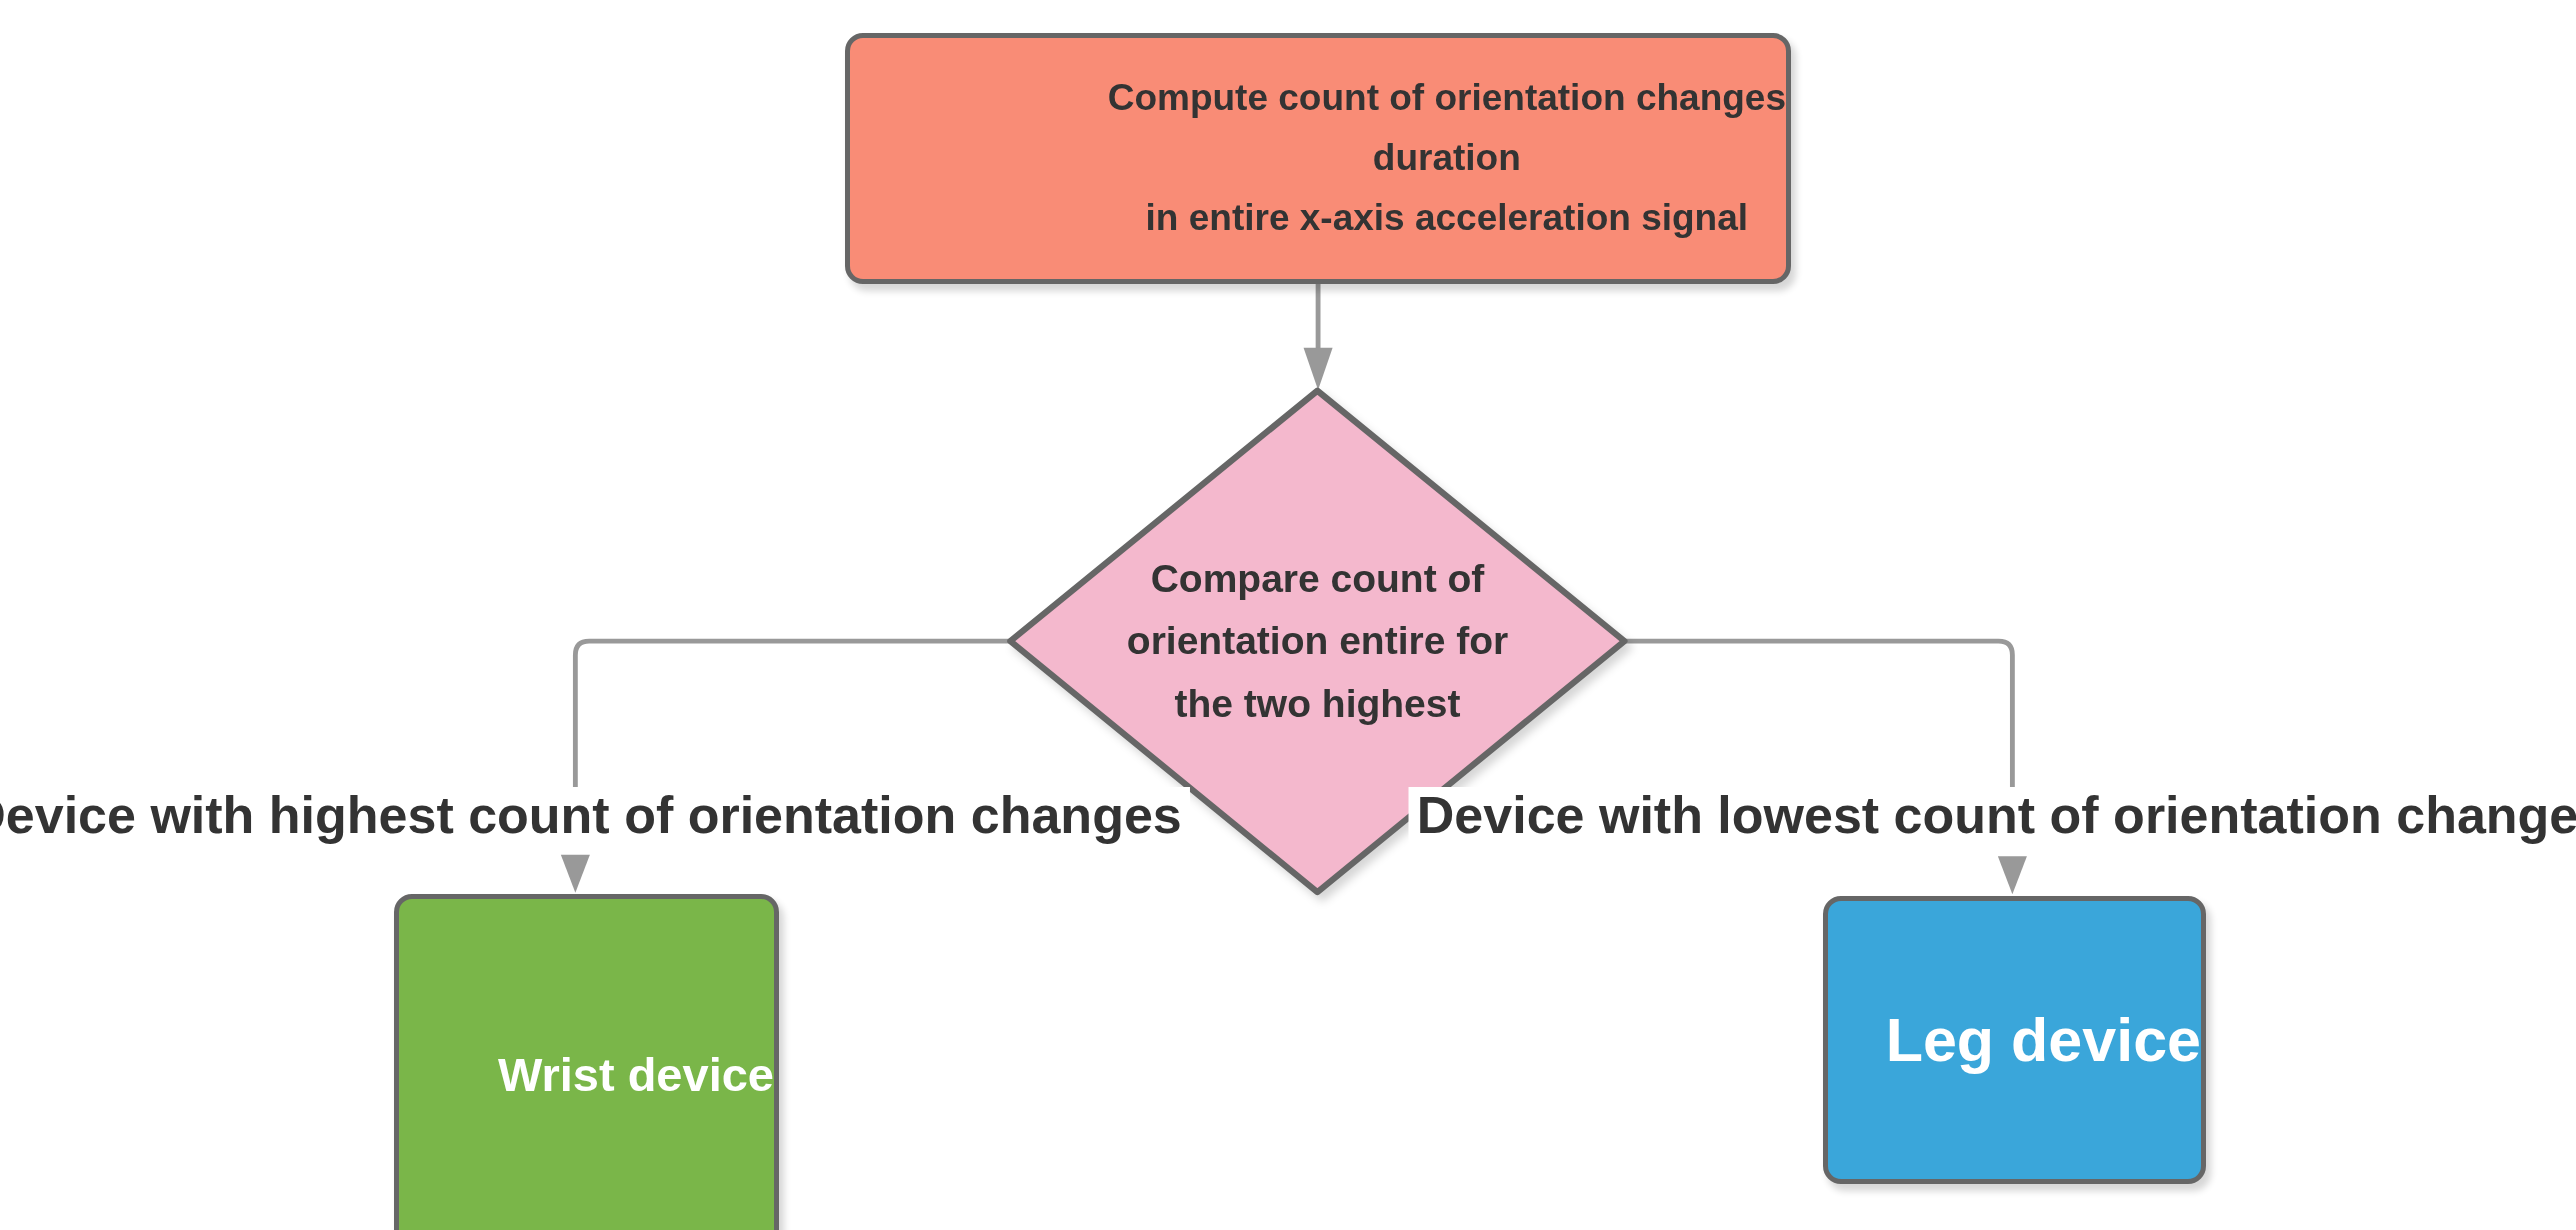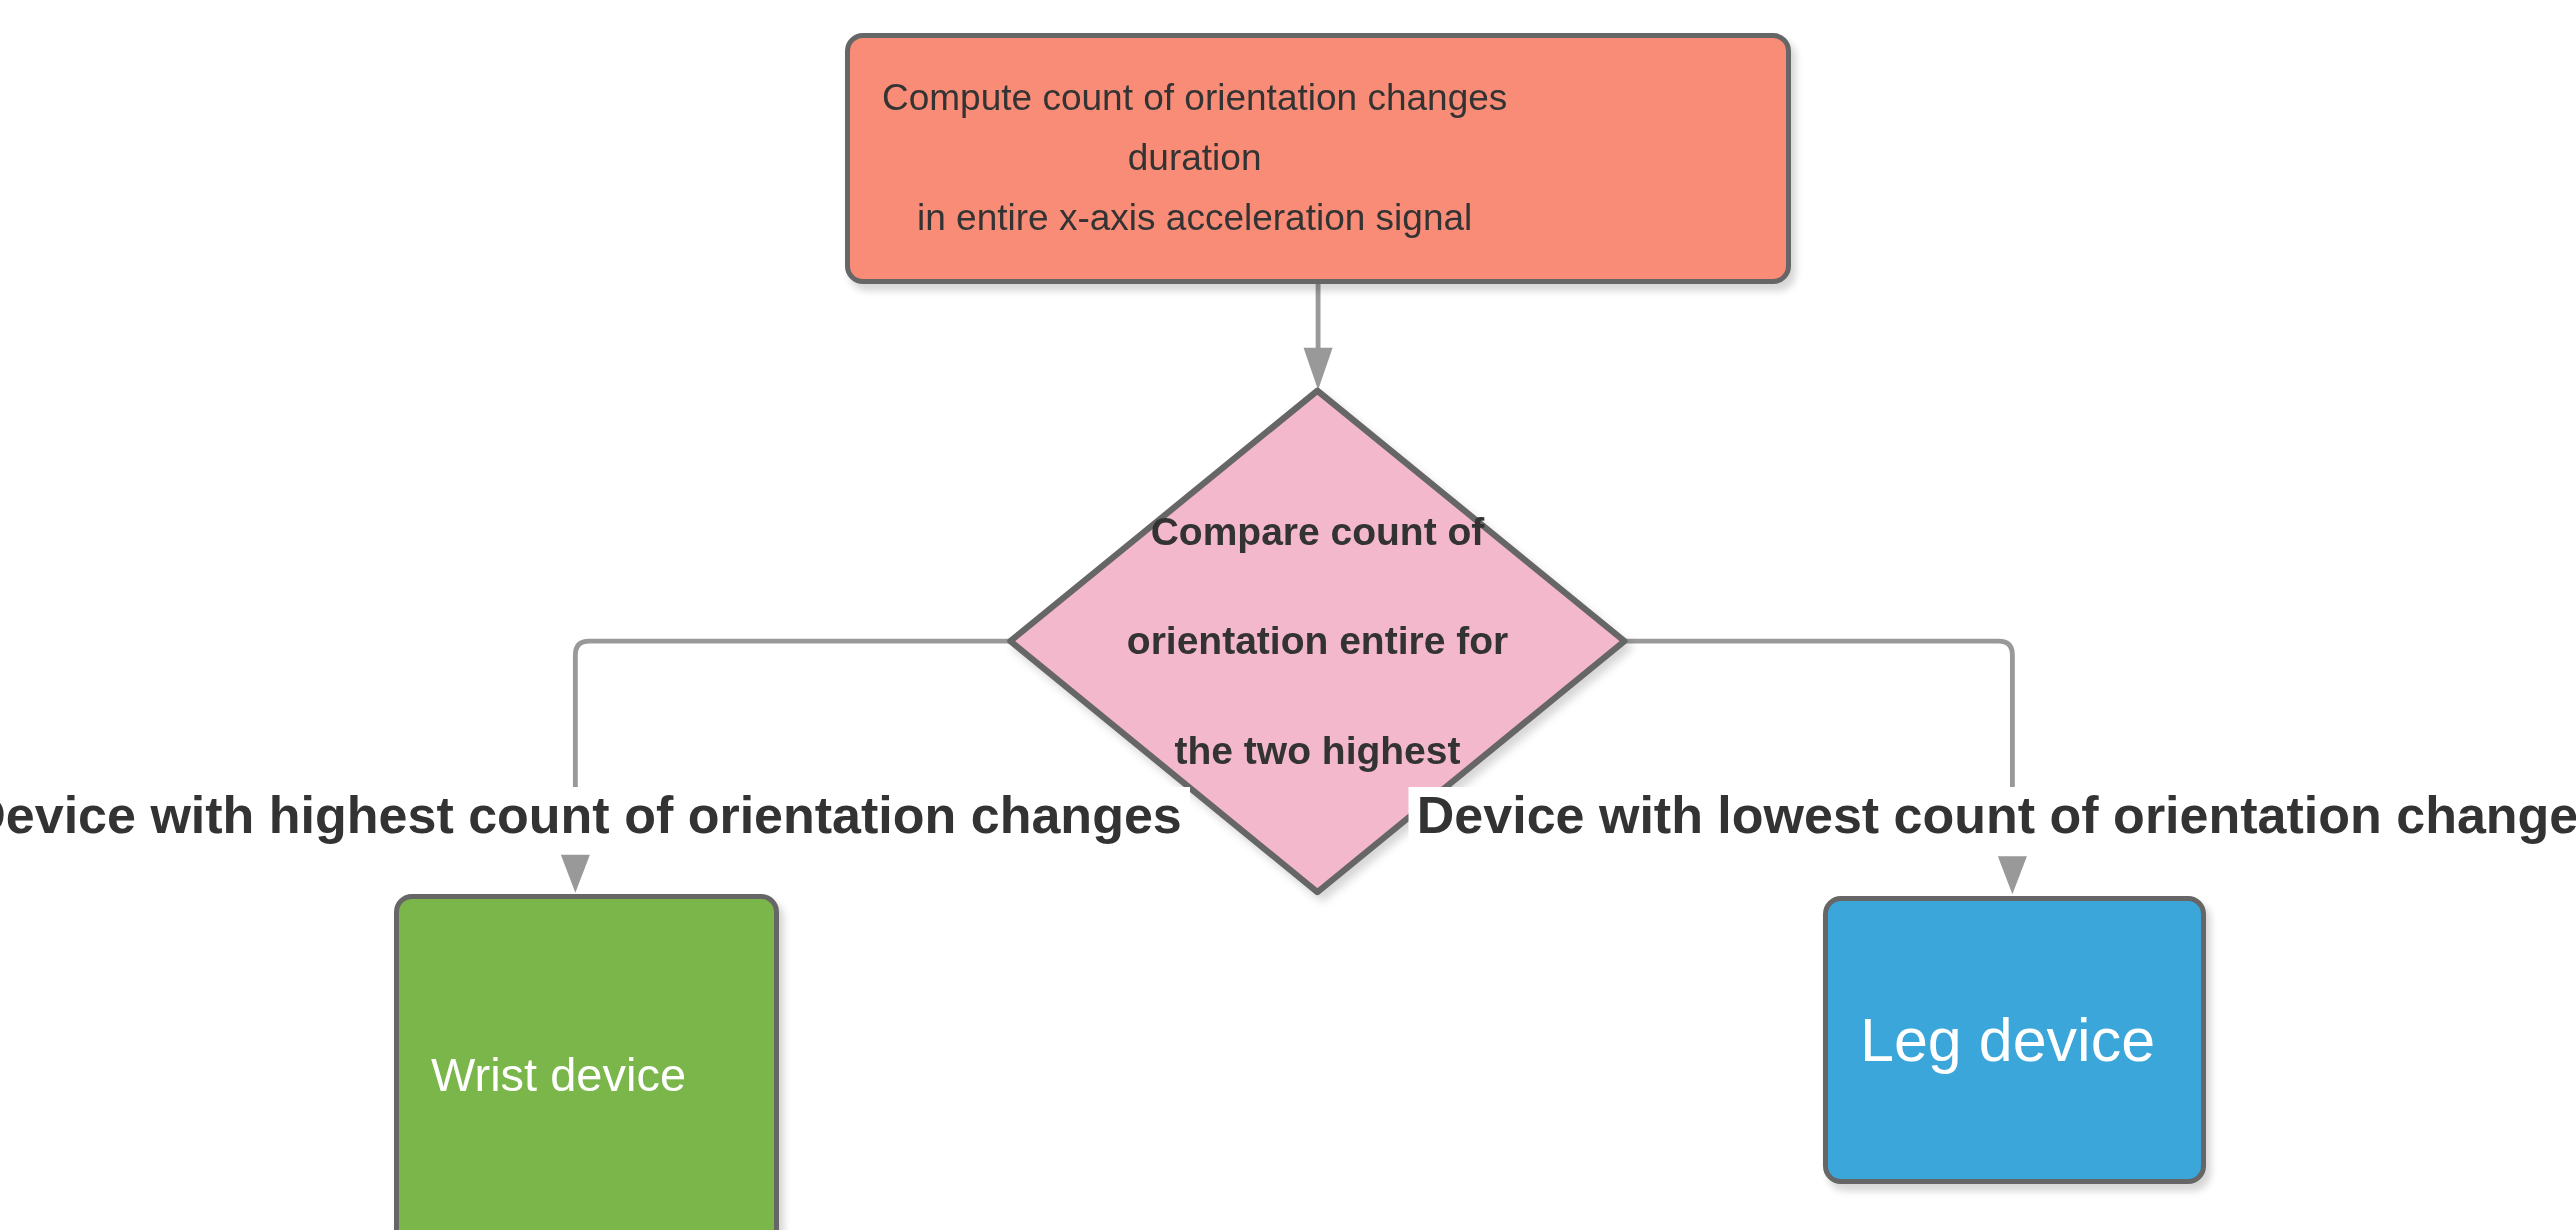--- a/index.html
+++ b/index.html
@@ -10,41 +10,40 @@
     overflow:hidden;
     font-family:"Liberation Sans",sans-serif;
   }
   #edges-svg{position:absolute;left:0;top:0;width:2576px;height:1231px;}
 
   .node{
     position:absolute;
     box-sizing:border-box;
     border:5.5px solid var(--border,#666666);
     border-radius:18px;
-    display:flex;align-items:center;justify-content:flex-start;
+    display:flex;align-items:center;justify-content:flex-end;
     text-align:center;
-    font-weight:normal;
+    font-weight:bold;
     box-shadow:4.8px 6.2px 7px rgba(0,0,0,0.16);
     padding-left:32px;
   }
   #process-node{
     left:845px;top:32.5px;width:946px;height:251px;
     background:var(--process_fill,#f98c76);
     color:var(--text_dark,#333333);
     font-size:37px;line-height:1.62;
   }
   .diamond-text{
     position:absolute;
     left:1013px;top:484px;width:609px;height:315px;
     display:flex;flex-direction:column;align-items:center;justify-content:center;
     text-align:center;
     color:var(--text_dark,#333333);
     font-weight:bold;font-size:39px;line-height:1.6;
     pointer-events:none;
-    gap:47px;
   }
   #result-node-wrist{
     left:394px;top:894px;width:385px;height:360px;
     background:var(--result_left_fill,#7ab649);
     color:var(--text_light,#ffffff);
     font-size:47px;
   }
   #result-node-leg{
     left:1823px;top:896px;width:383px;height:288px;
     background:var(--result_right_fill,#3aa6da);

